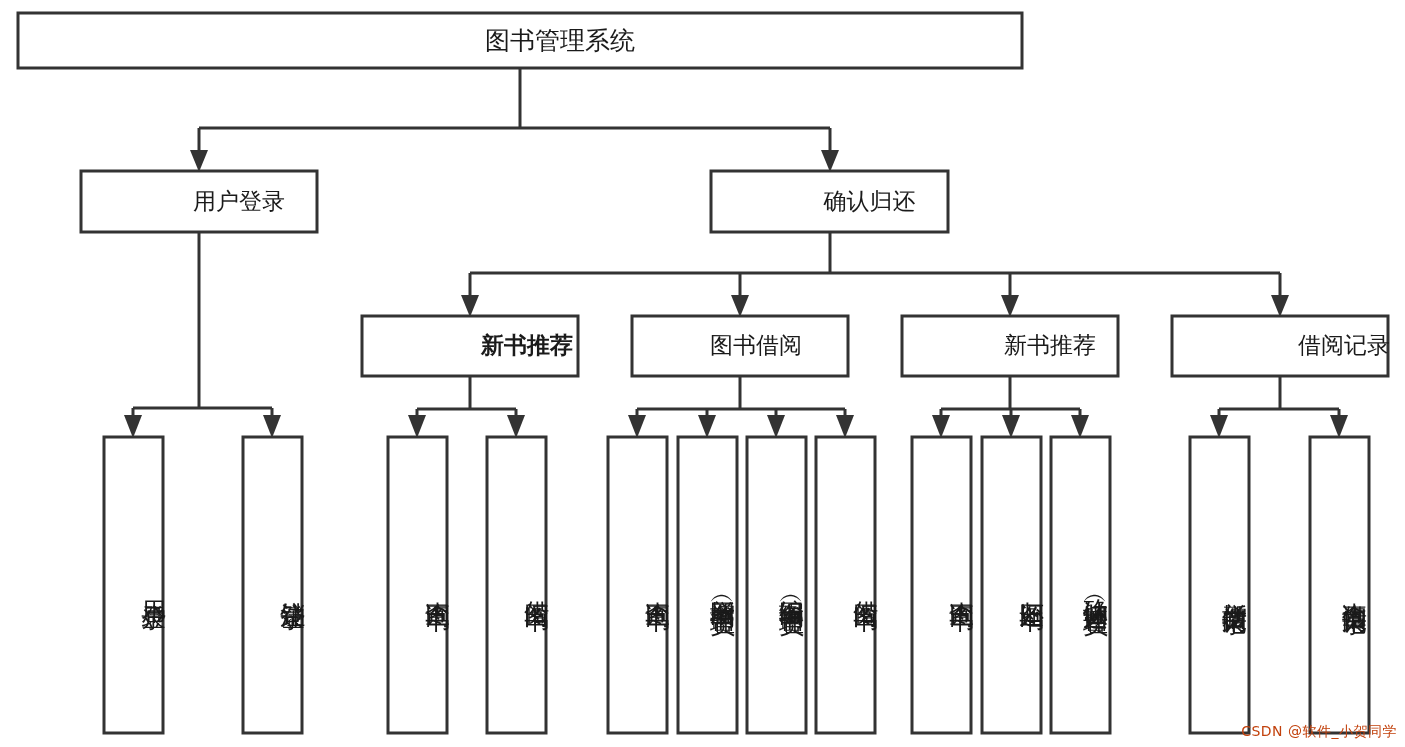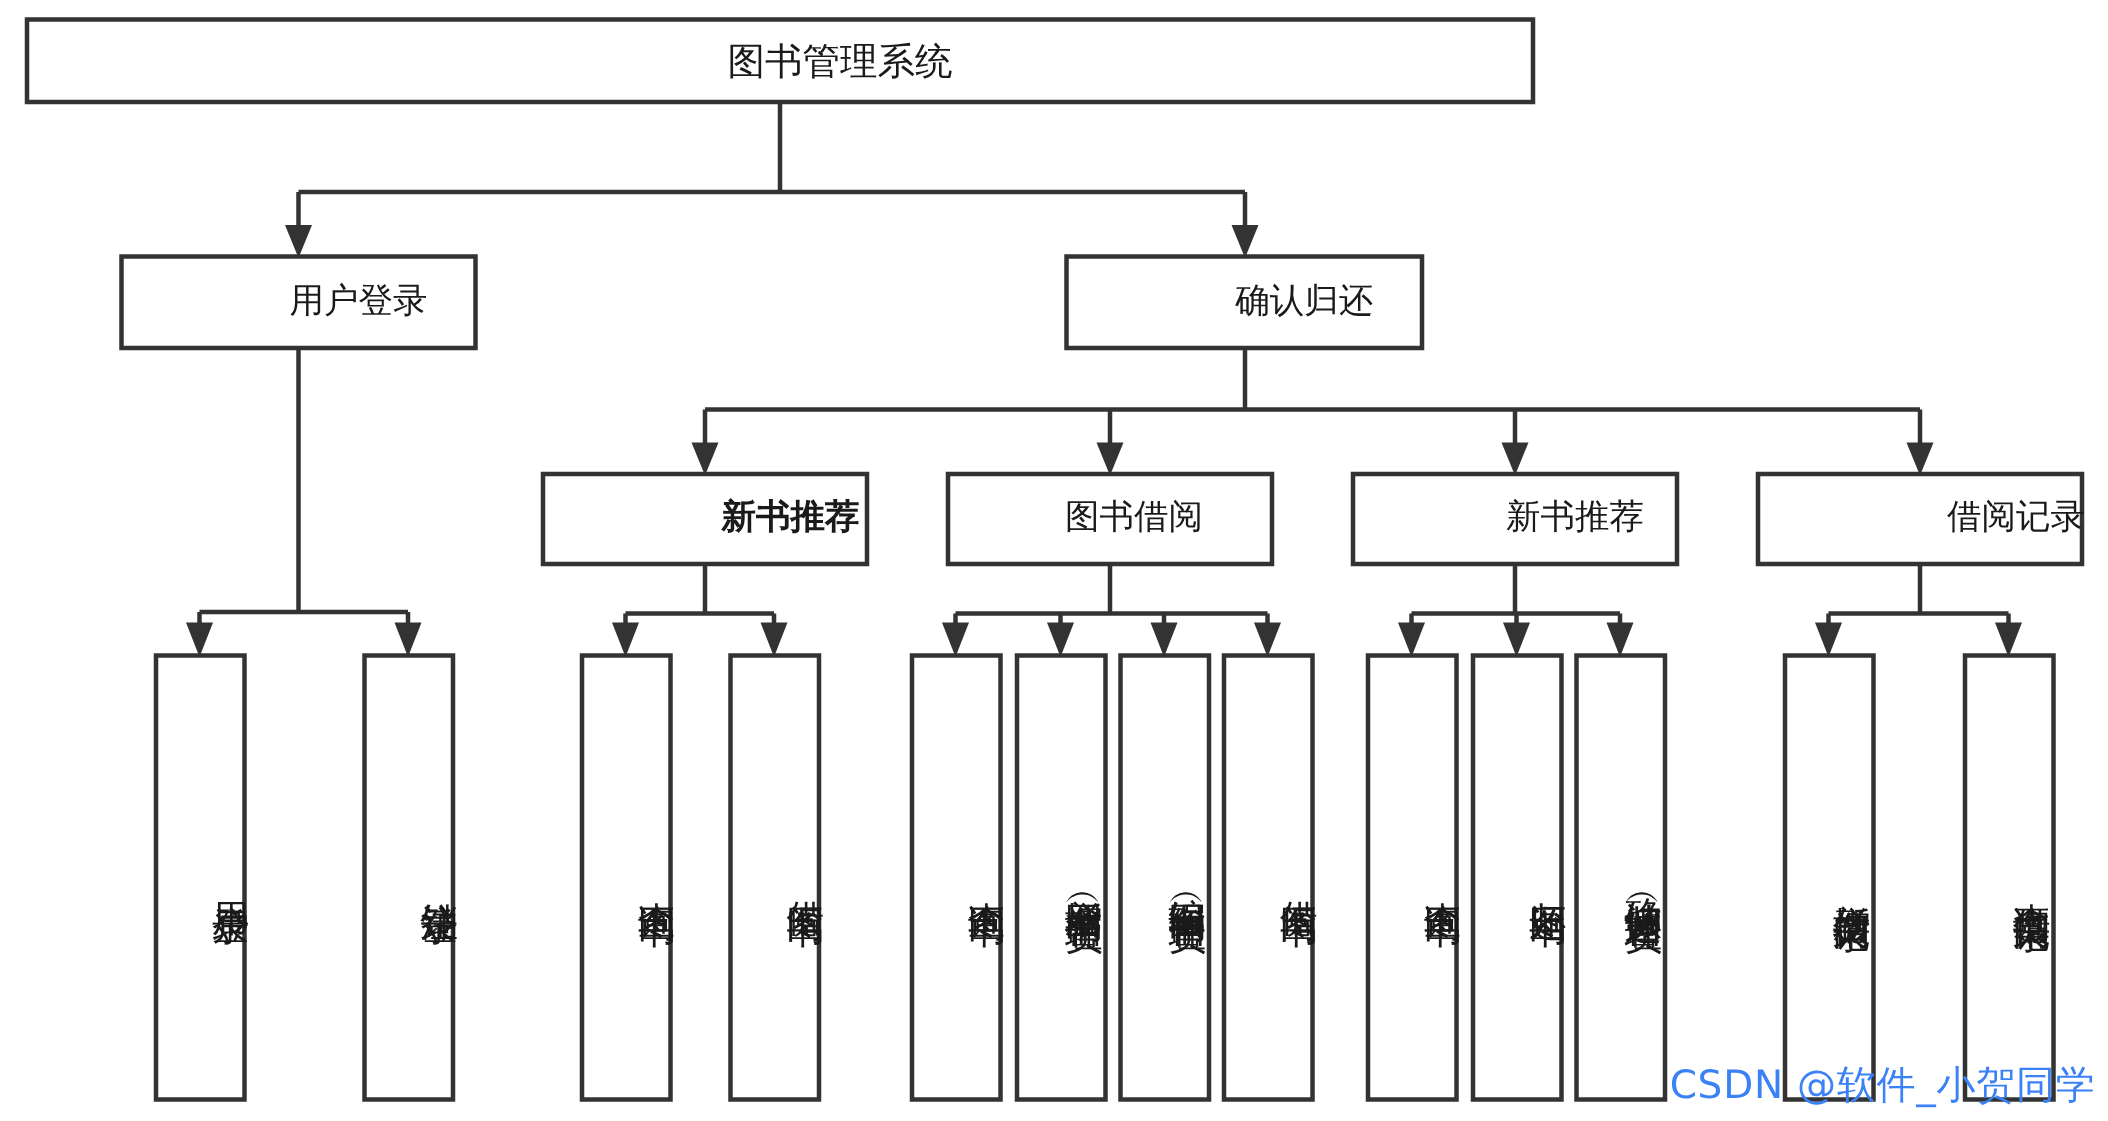--- a/index.html
+++ b/index.html
@@ -71,22 +71,22 @@
     box-sizing: border-box;
   }
   .node-label.vertical.short {
     align-items: center;
     padding-top: 0;
   }
   .watermark {
     position: absolute;
     right: 8px;
     bottom: 6px;
-    font-size: 26px;
-    color: #3b82f6;
+    font-size: 14px;
+    color: #c2410c;
     letter-spacing: 0.5px;
     white-space: nowrap;
     user-select: none;
     margin-top: 21px;
   }
 </style>
 </head>
 <body>
 
 <div id="diagram-root">

